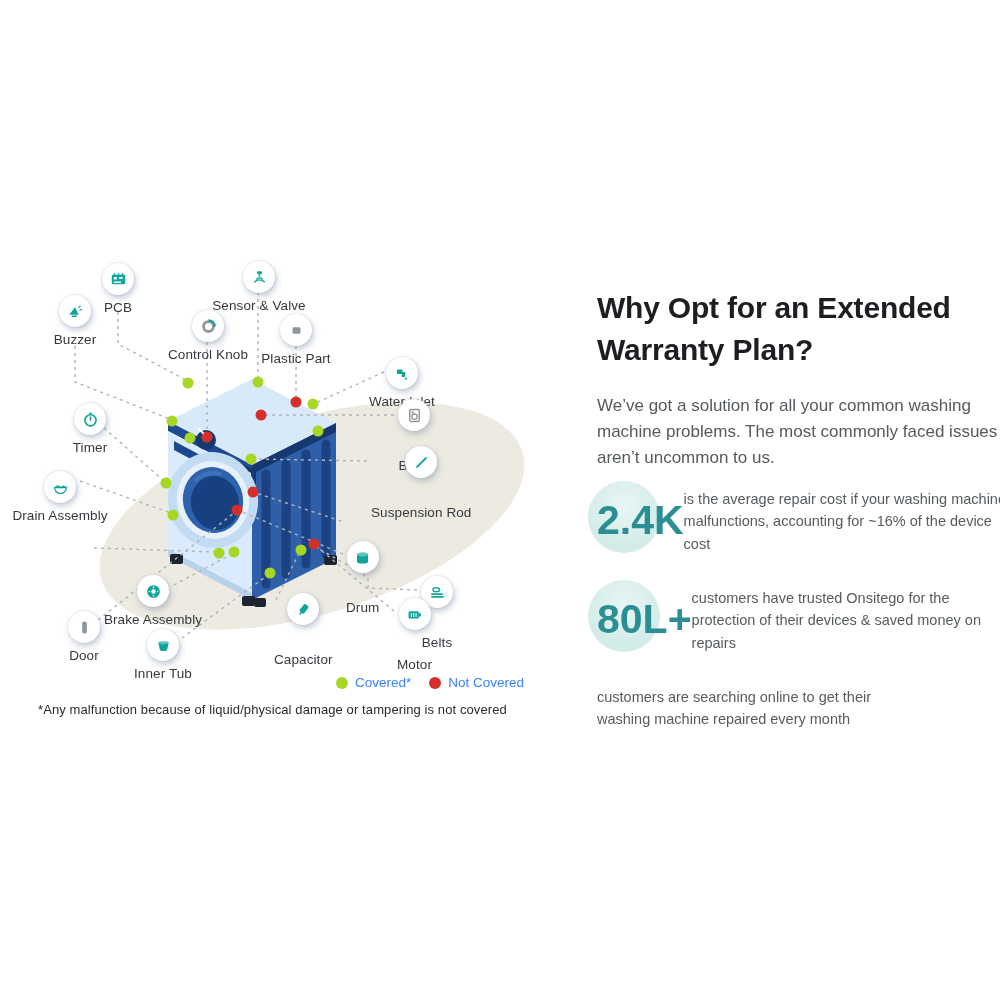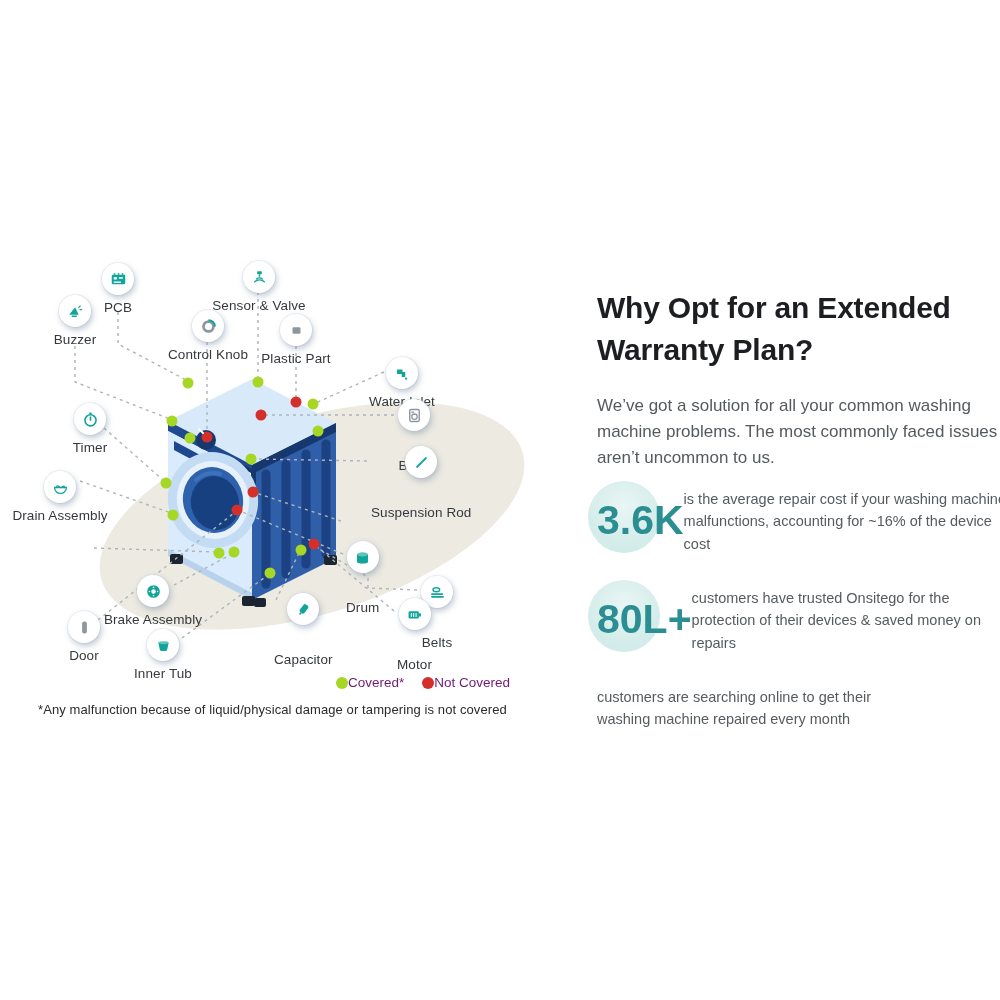--- a/index.html
+++ b/index.html
@@ -13,21 +13,21 @@
   .part.side{flex-direction:column;width:auto;transform:none;gap:27px;align-items:center;}
   .icon-badge{width:32px;height:32px;border-radius:50%;background:#fff;flex:0 0 32px;
         box-shadow:1.5px 3px 6px rgba(110,130,160,.45), 0 0 0 1px rgba(200,210,220,.25);
         display:flex;align-items:center;justify-content:center;}
   .part-label{font-size:13.5px;color:#35393d;margin-top:5px;white-space:nowrap;
         font-weight:500;letter-spacing:.1px;}
   .part.side .part-label{margin-top:0;}
 
   
   .legend{position:absolute;left:336px;top:675px;display:flex;align-items:center;gap:18px;}
-  .legend-item{display:flex;align-items:center;font-size:13.5px;color:#701a75;font-weight:500;}
+  .legend-item{display:flex;align-items:center;gap:7px;font-size:13.5px;color:#3b82f6;font-weight:500;}
   .legend-dot{width:12px;height:12px;border-radius:50%;}
   .footnote{position:absolute;left:38px;top:702px;font-size:13px;color:#2b2b2b;
         letter-spacing:.1px;font-weight:500;}
 
   
   .right{position:absolute;left:597px;top:287px;width:405px;}
   .heading{font-size:30px;line-height:1.4;font-weight:700;color:#1c1e21;margin:0;
         letter-spacing:-.2px;}
   .desc{font-size:17px;line-height:1.52;color:#555a5e;margin:22px 0 0 0;}
 
@@ -324,21 +324,21 @@
     </span>
   </div>
 
   <div class="footnote">*Any malfunction because of liquid/physical damage or tampering is not covered</div>
 
   <div class="right">
     <h1 class="heading">Why Opt for an Extended Warranty Plan?</h1>
     <p class="desc">We’ve got a solution for all your common washing machine problems. The most commonly faced issues aren’t uncommon to us.</p>
 
     <div class="stat stat1">
-      <div class="stat-num" style="color: rgb(43, 142, 146);">3.6K</div>
+      <div class="stat-num" style="color: rgb(43, 142, 146);">2.4K</div>
       <div class="stat-text">is the average repair cost if your washing machine malfunctions, accounting for ~16% of the device cost</div>
     </div>
     <div class="stat stat2">
       <div class="stat-num" style="color: rgb(43, 142, 146);">80L+</div>
       <div class="stat-text">customers have trusted Onsitego for the protection of their devices &amp; saved money on repairs</div>
     </div>
     <div class="stat stat3">
       <div class="stat-text">customers are searching online to get their washing machine repaired every month</div>
     </div>
   </div>

